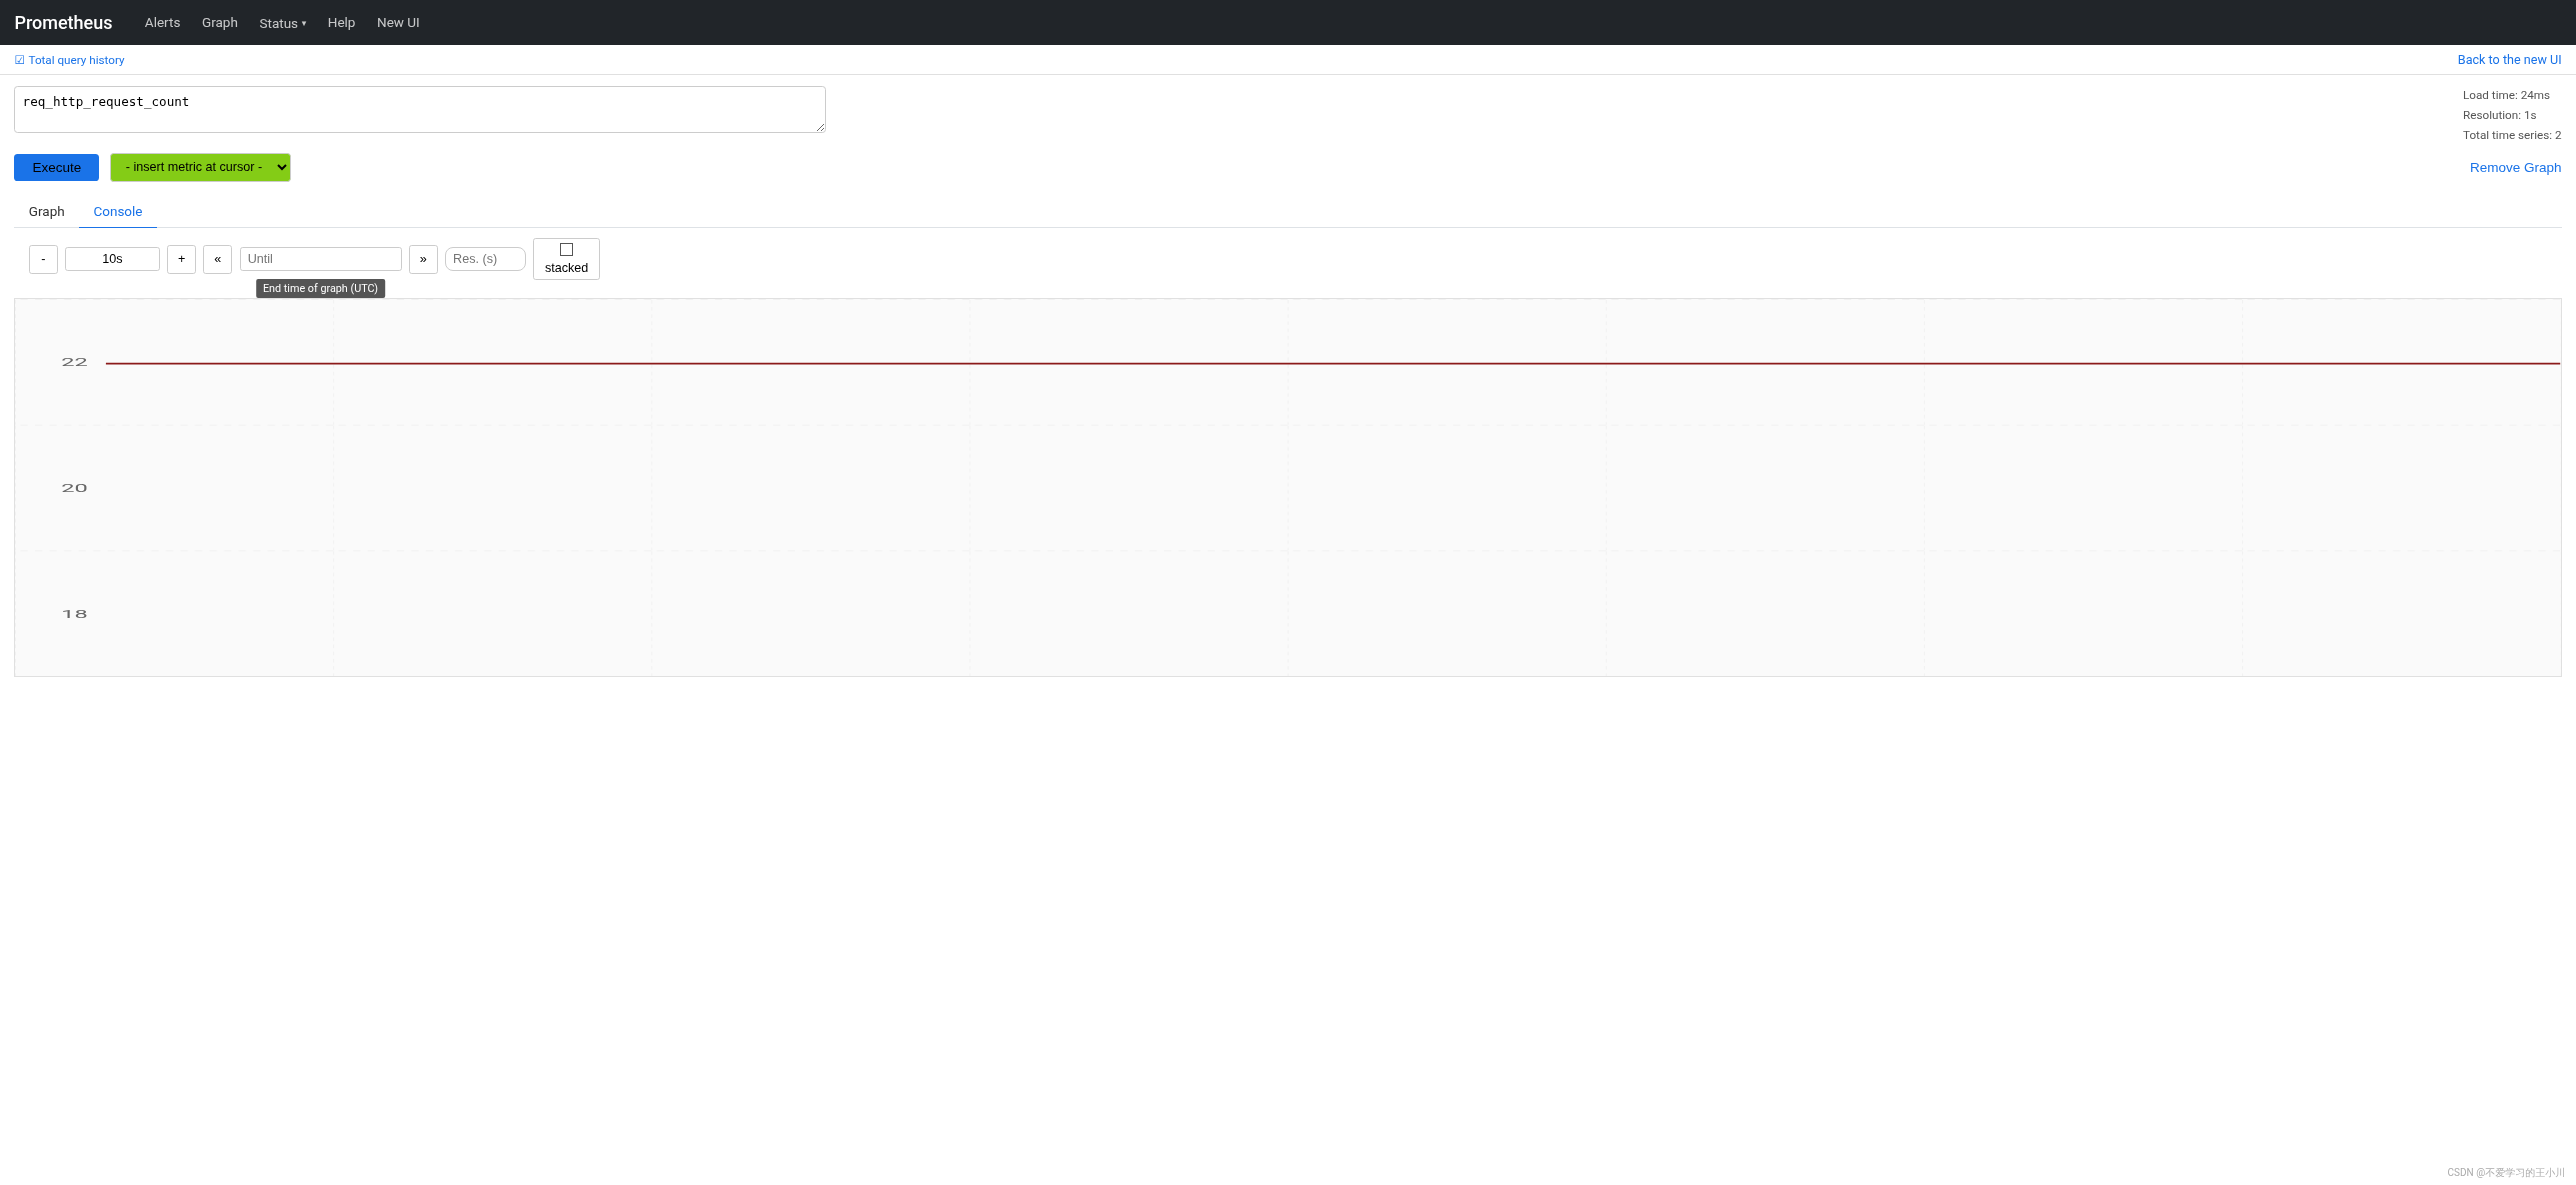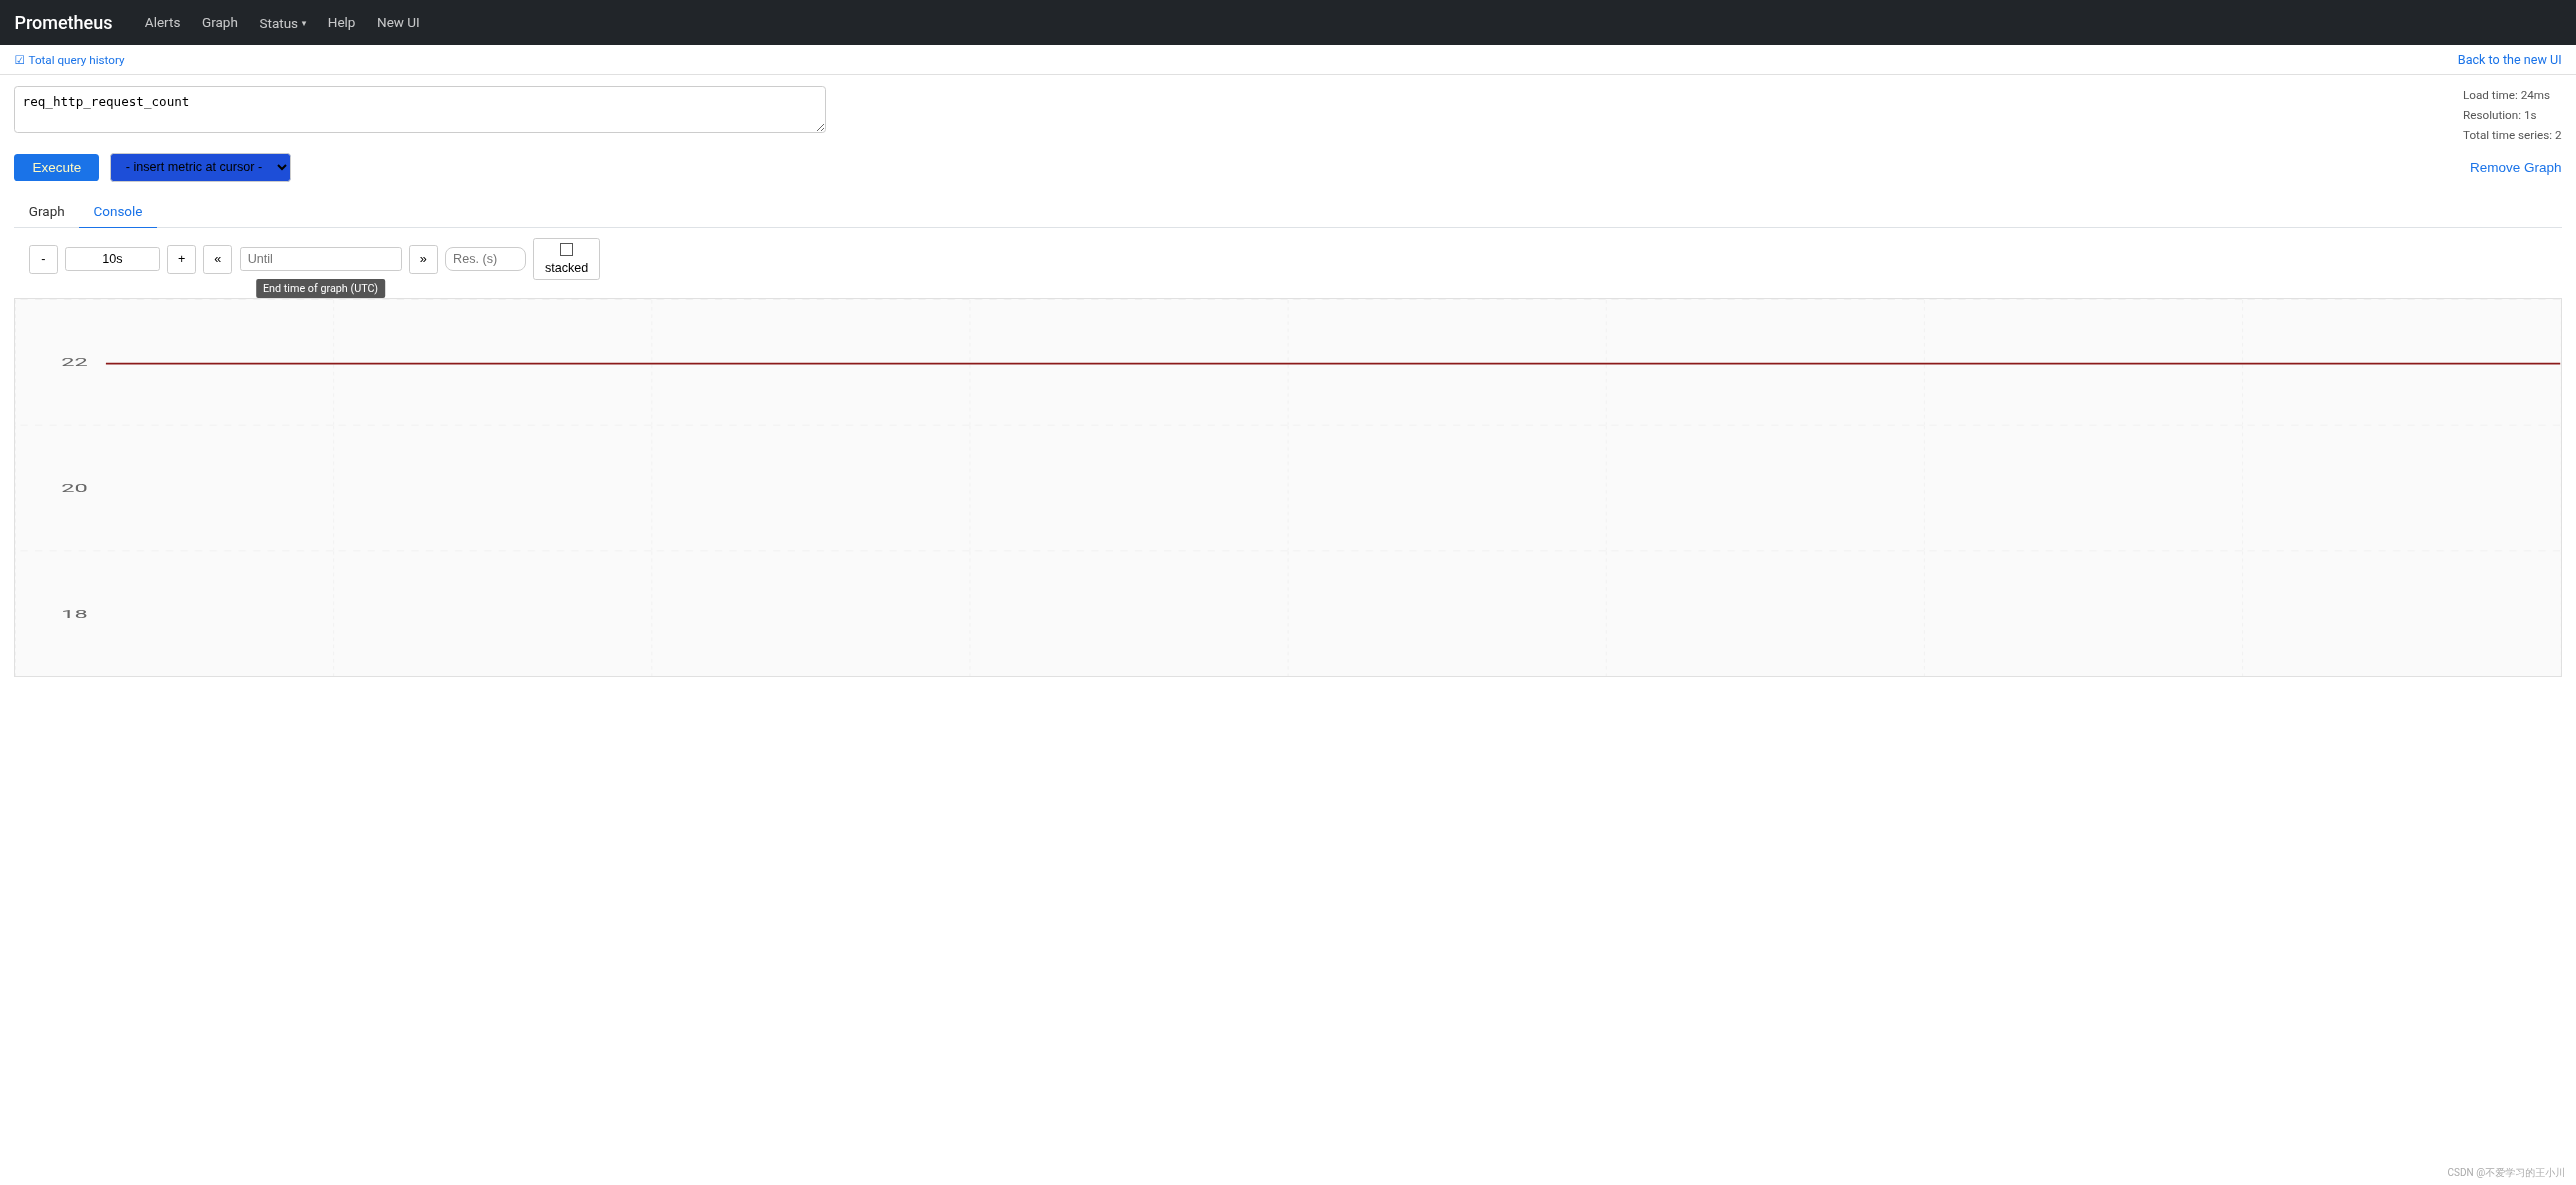--- a/index.html
+++ b/index.html
@@ -96,34 +96,34 @@
 
     
     .execute-row {
       display: flex;
       align-items: center;
       gap: 10.8px;
       margin-bottom: 14.4px;
     }
     .btn-execute {
       background: #1a73e8;
-      color: #fef9c3;
+      color: #000000;
       border: none;
       padding: 6px 18px;
       font-size: 13.5px;
       border-radius: 3.6px;
       cursor: pointer;
     }
 
     .insert-metric-select {
       border: 0.9px solid #ccc;
       border-radius: 3.6px;
       padding: 5.4px 10.8px;
       font-size: 12.6px;
-      background: #1d4ed8;
+      background: #84cc16;
       cursor: pointer;
       appearance: auto;
     }
 
     .remove-graph-btn {
       margin-left: auto;
       color: #1a73e8;
       background: none;
       border: none;
       font-size: 13.5px;

